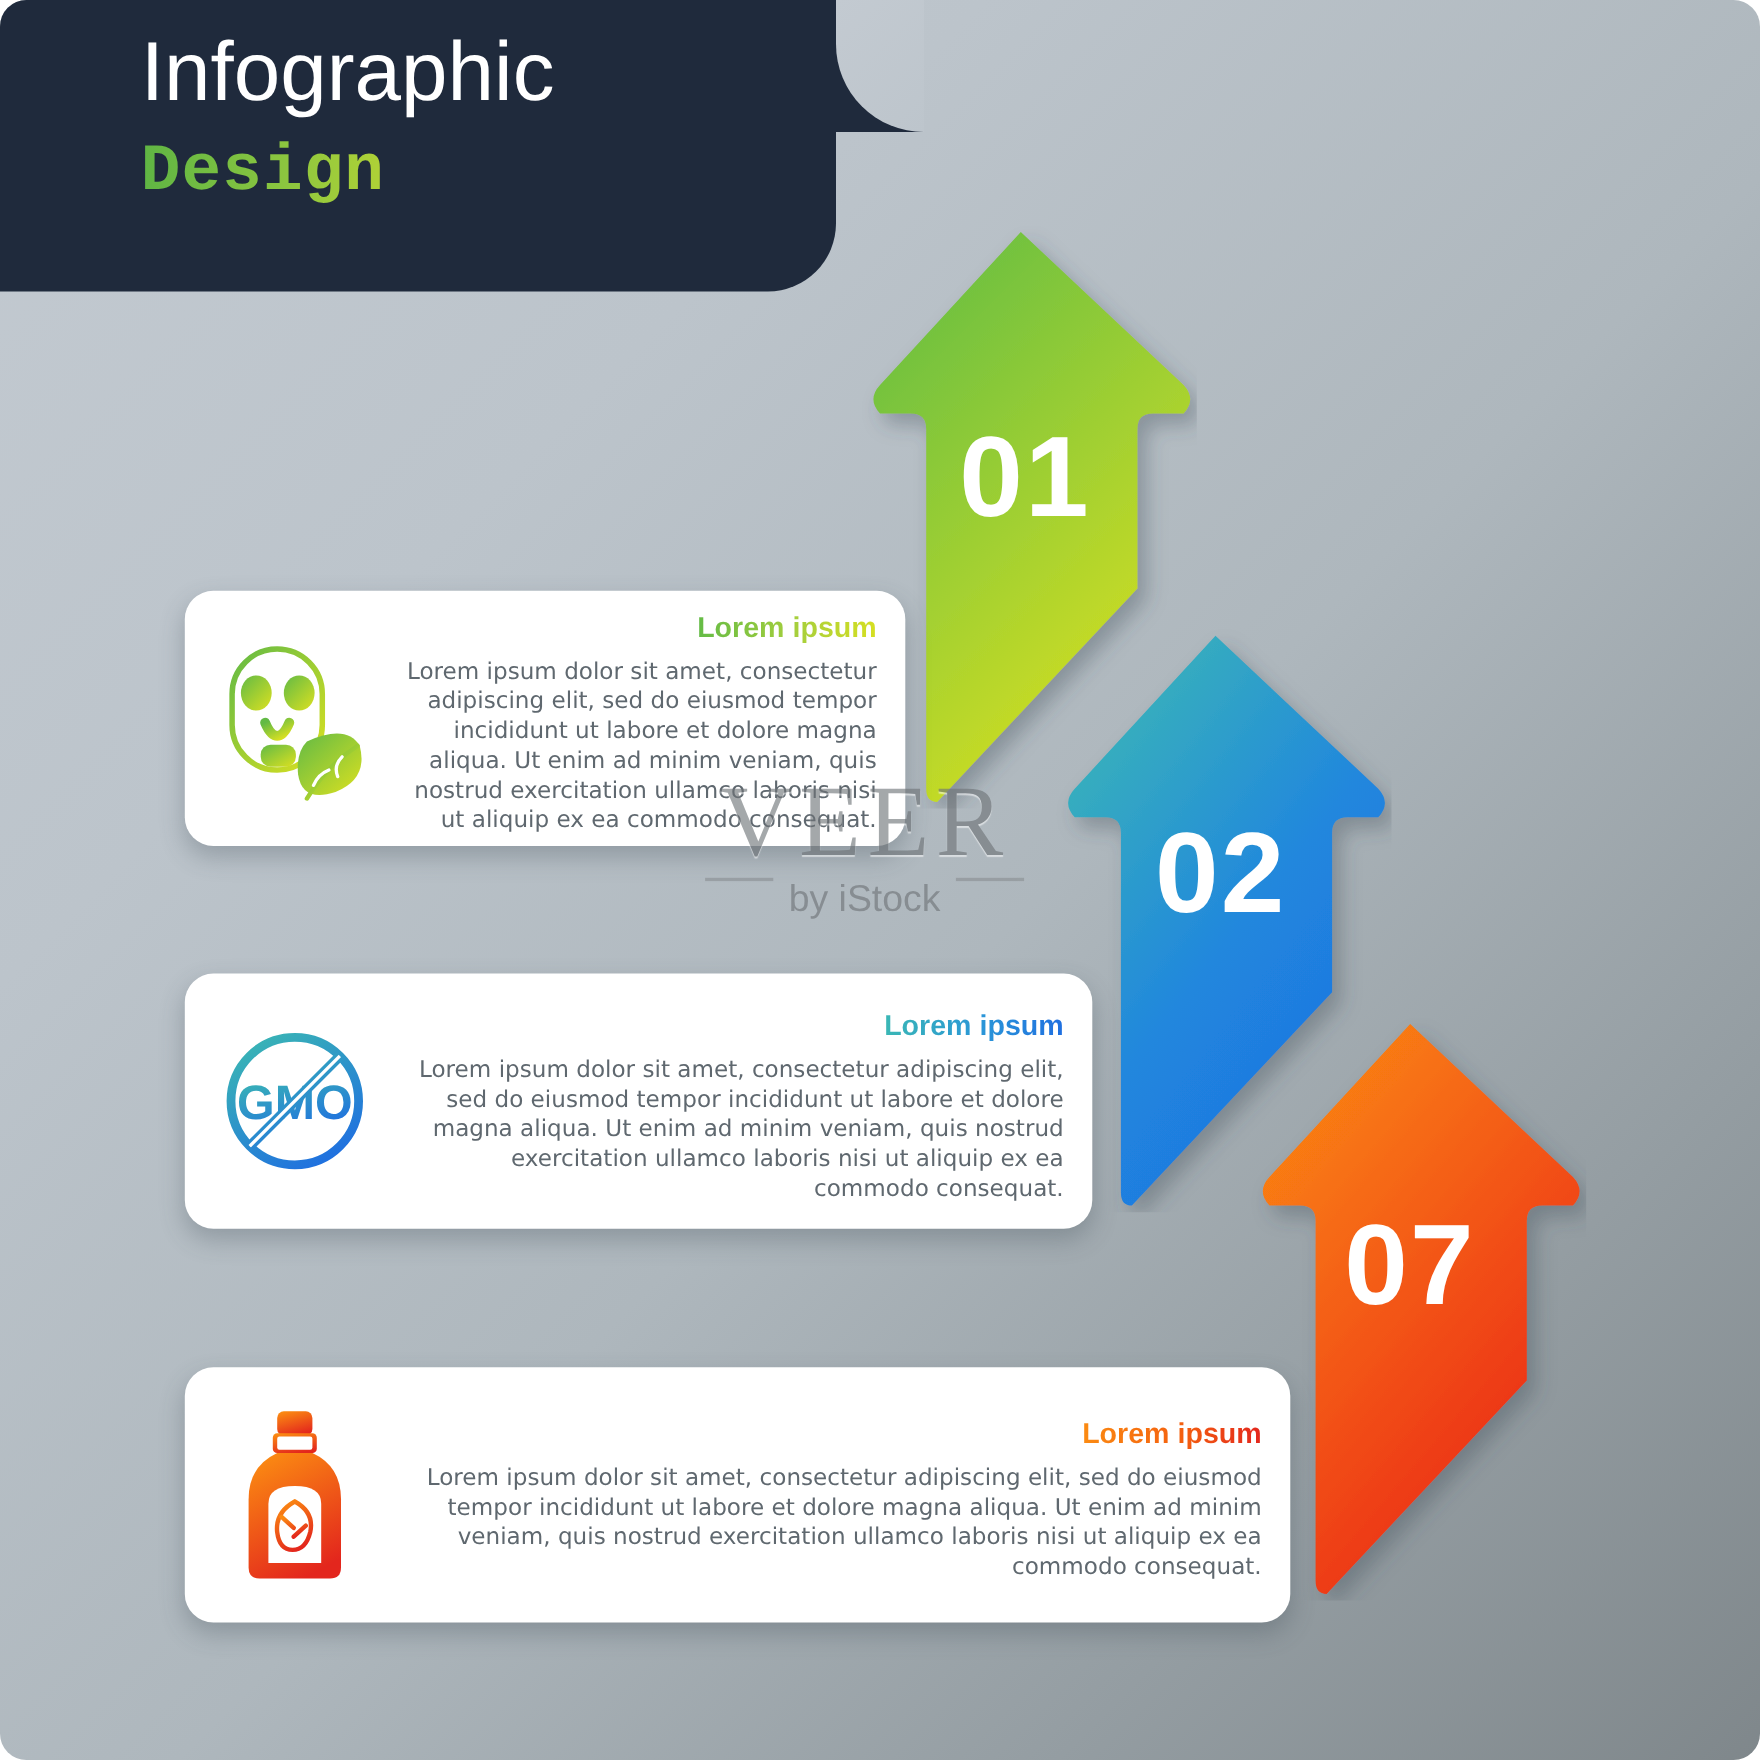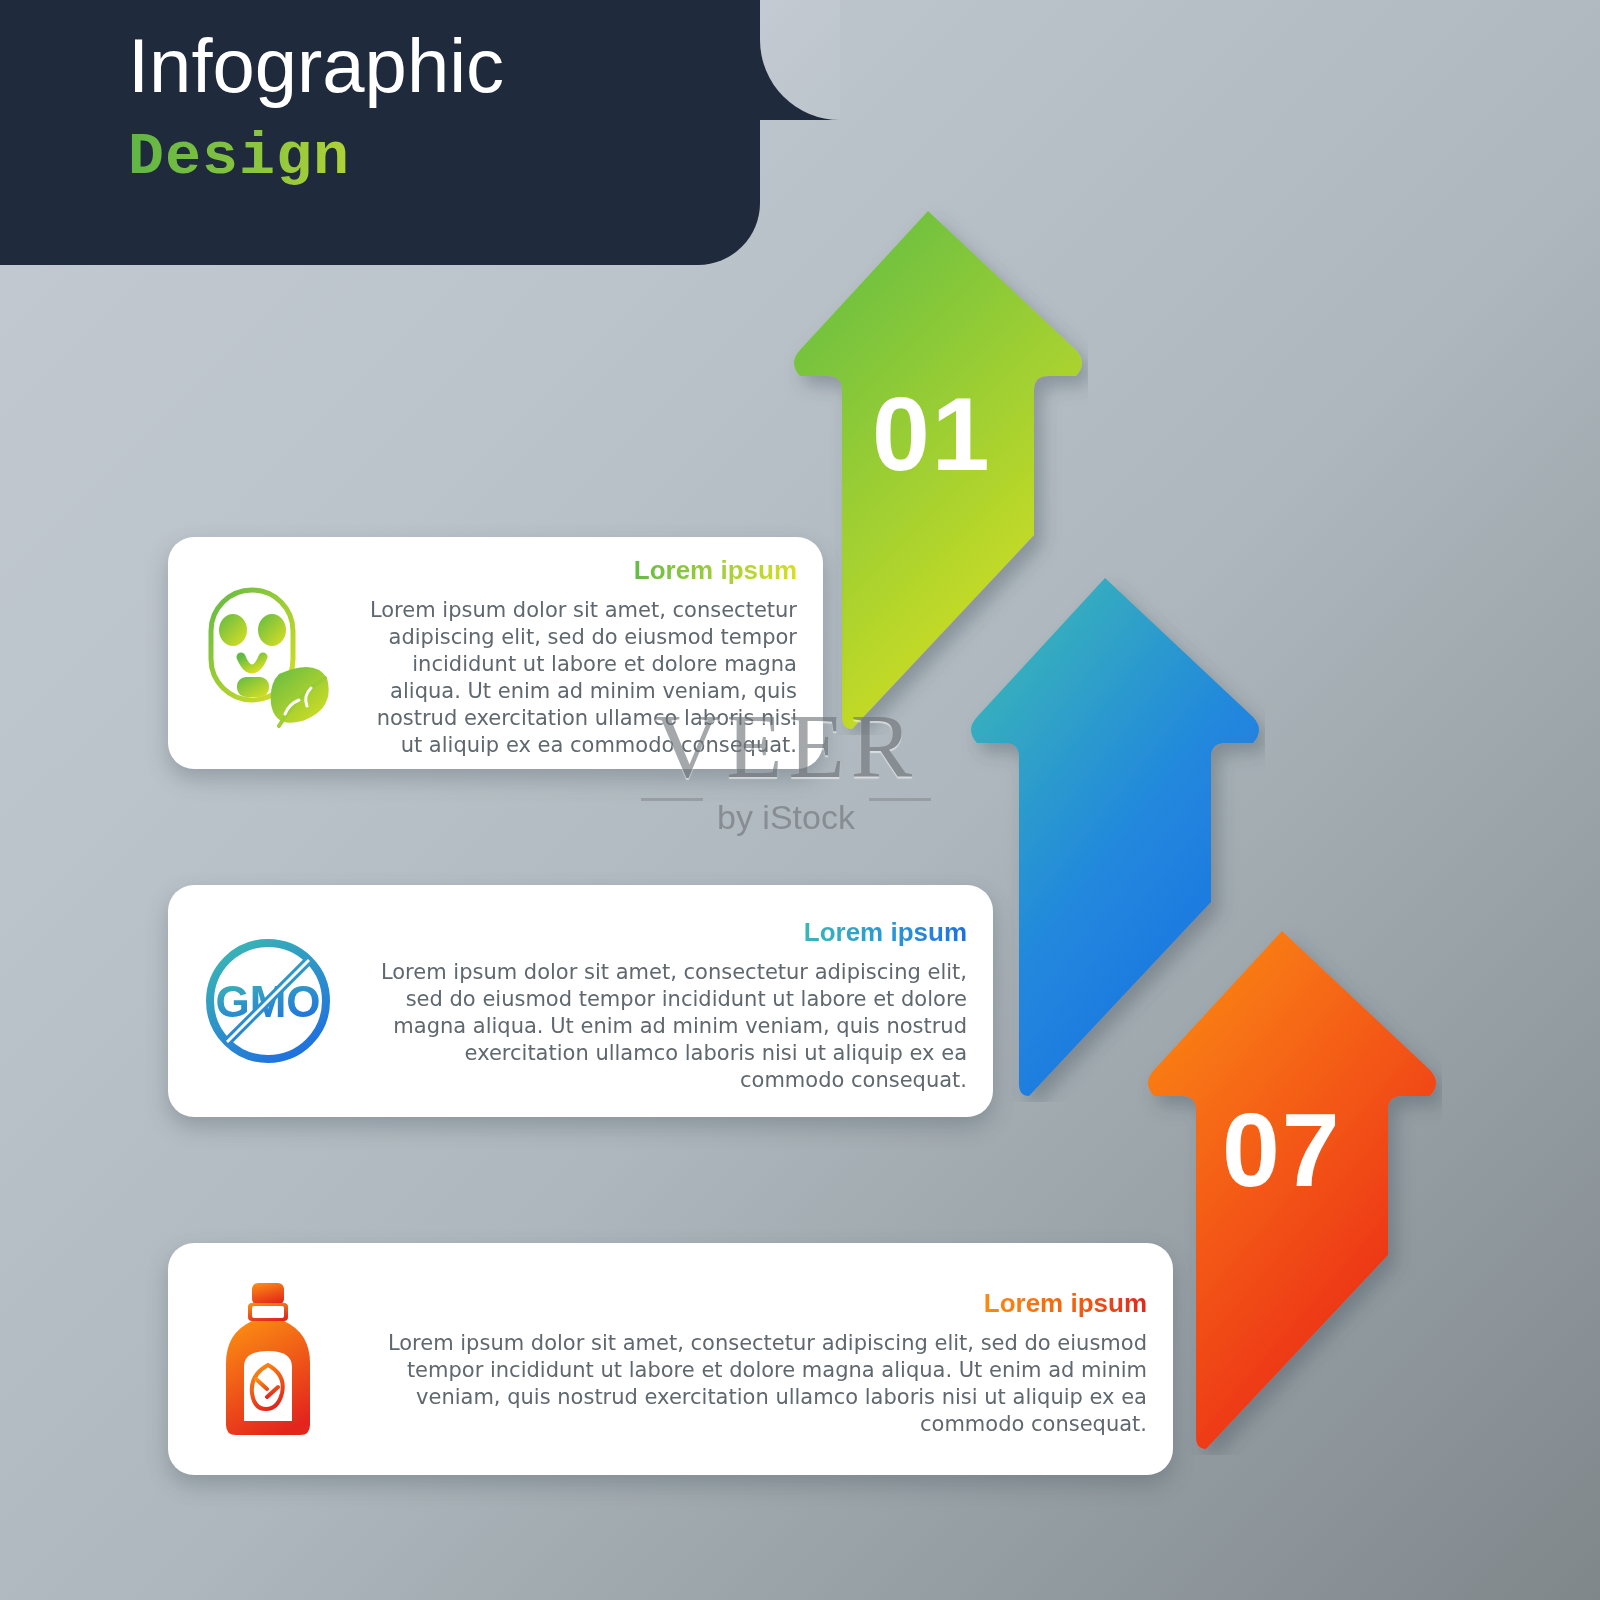--- a/index.html
+++ b/index.html
@@ -7,20 +7,21 @@
     padding: 0;
     background: #ffffff;
   }
   #canvas {
     position: relative;
     width: 1600px;
     height: 1600px;
     overflow: hidden;
     font-family: "Liberation Sans", sans-serif;
     background: linear-gradient(135deg, #c3cad1 0%, #bcc4cb 28%, #aeb7bd 55%, #949da2 80%, #7f878b 100%);
+    border-radius: 24px;
   }
 
   
   #header-badge {
     position: absolute;
     left: 0; top: 0;
     width: 760px;
     height: 265px;
     background: #1f2a3c;
     border-bottom-right-radius: 62px;
@@ -245,20 +246,21 @@
                L 266 330
                L 84 524
                Q 74 524 74 512
                L 74 185
                Q 74 171 60 171
                L 32 171
                Q 20 158 32 145
                Z" fill="url(#grad-arrow-2)"></path>
     </svg>
   </div>
+  <div class="arrow-number" id="arrow-2-number">02</div>
 
   <div class="arrow" id="arrow-3">
     <svg width="320" height="530" viewBox="0 0 320 530" xmlns="http://www.w3.org/2000/svg">
       <defs>
         <linearGradient id="grad-arrow-3" x1="0.1" y1="0" x2="0.75" y2="1">
           <stop offset="0%" stop-color="#FB8B10"></stop>
           <stop offset="55%" stop-color="#F25015"></stop>
           <stop offset="100%" stop-color="#E8211B"></stop>
         </linearGradient>
         <filter id="sh3" x="-30%" y="-10%" width="180%" height="140%">

